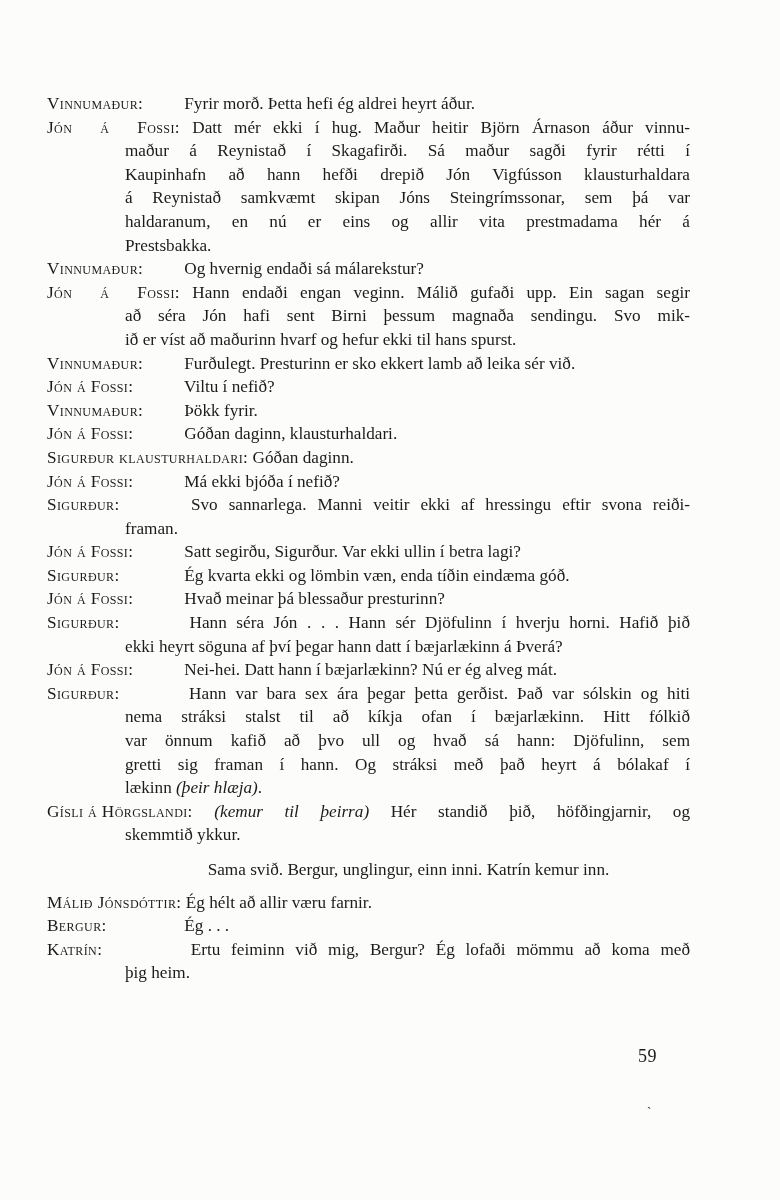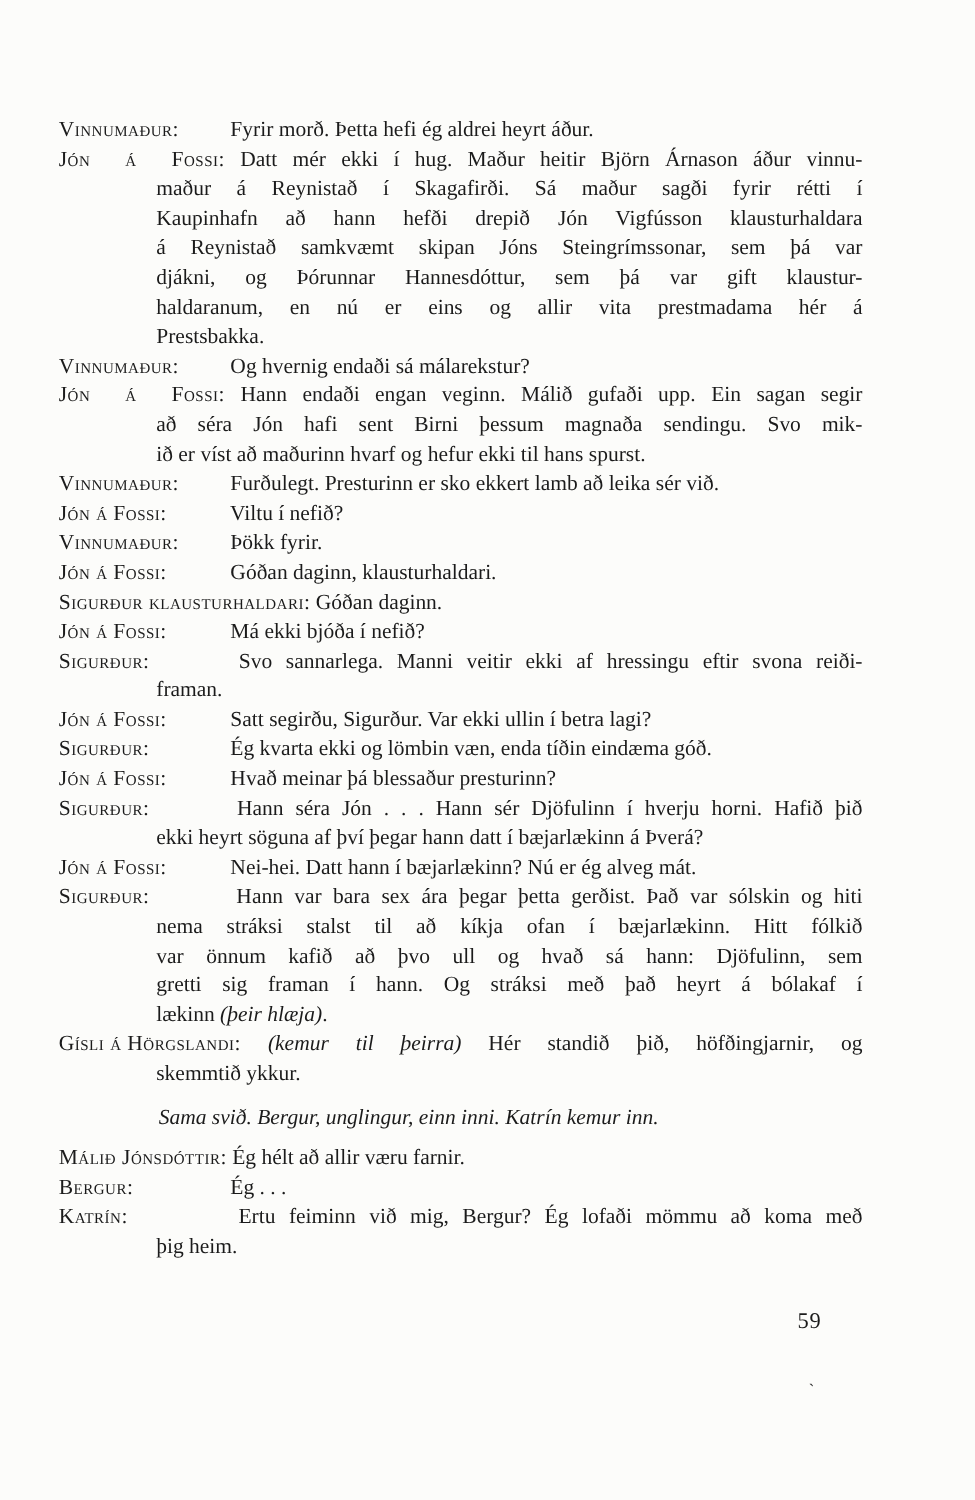--- a/index.html
+++ b/index.html
@@ -31,22 +31,22 @@
   .line.last { text-align-last: left; }
   .line.cont { margin-left: 78px; }
   .speaker {
     display: inline-block;
     min-width: 133px;
     font-variant: small-caps;
     letter-spacing: 0.4px;
   }
   .seg.it { font-style: italic; }
   .stage {
-    font-style: italic;
     margin: 11px 0 9px 80px;
+    text-align: center;
   }
   .pagenum {
     position: absolute;
     left: 638px; top: 1045px;
     font-size: 18px;
     letter-spacing: 0.5px;
   }
   .speck {
     position: absolute;
     left: 647px; top: 1100px;
@@ -61,21 +61,20 @@
   <div class="text-block">
     <div id="scene1" class="scene">
         <div class="entry">
           <div class="line last"><span class="speaker">Vinnumaður:</span> <span class="seg">Fyrir morð. Þetta hefi ég aldrei heyrt áður.</span></div>
         </div>
         <div class="entry">
           <div class="line"><span class="speaker">Jón á Fossi:</span> <span class="seg">Datt mér ekki í hug. Maður heitir Björn Árnason áður vinnu-</span></div>
           <div class="line cont"><span class="seg">maður á Reynistað í Skagafirði. Sá maður sagði fyrir rétti í</span></div>
           <div class="line cont"><span class="seg">Kaupinhafn að hann hefði drepið Jón Vigfússon klausturhaldara</span></div>
           <div class="line cont"><span class="seg">á Reynistað samkvæmt skipan Jóns Steingrímssonar, sem þá var</span></div>
-          <div class="line cont"><span class="seg">djákni, og Þórunnar Hannesdóttur, sem þá var gift klaustur-</span></div>
           <div class="line cont"><span class="seg">haldaranum, en nú er eins og allir vita prestmadama hér á</span></div>
           <div class="line cont last"><span class="seg">Prestsbakka.</span></div>
         </div>
         <div class="entry">
           <div class="line last"><span class="speaker">Vinnumaður:</span> <span class="seg">Og hvernig endaði sá málarekstur?</span></div>
         </div>
         <div class="entry">
           <div class="line"><span class="speaker">Jón á Fossi:</span> <span class="seg">Hann endaði engan veginn. Málið gufaði upp. Ein sagan segir</span></div>
           <div class="line cont"><span class="seg">að séra Jón hafi sent Birni þessum magnaða sendingu. Svo mik-</span></div>
           <div class="line cont last"><span class="seg">ið er víst að maðurinn hvarf og hefur ekki til hans spurst.</span></div>

